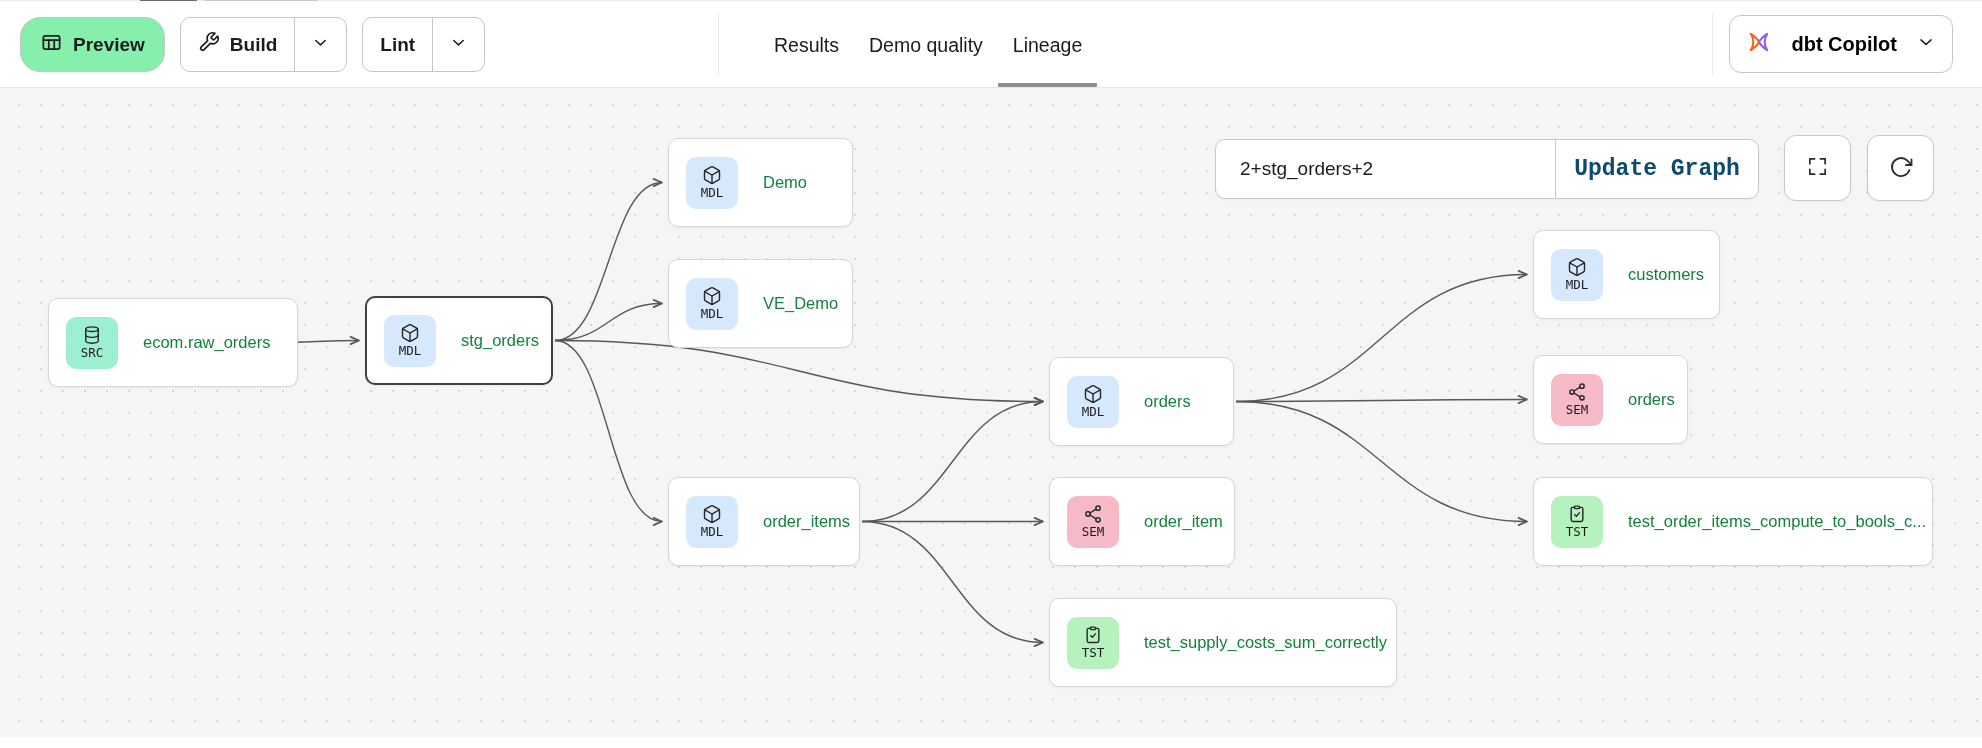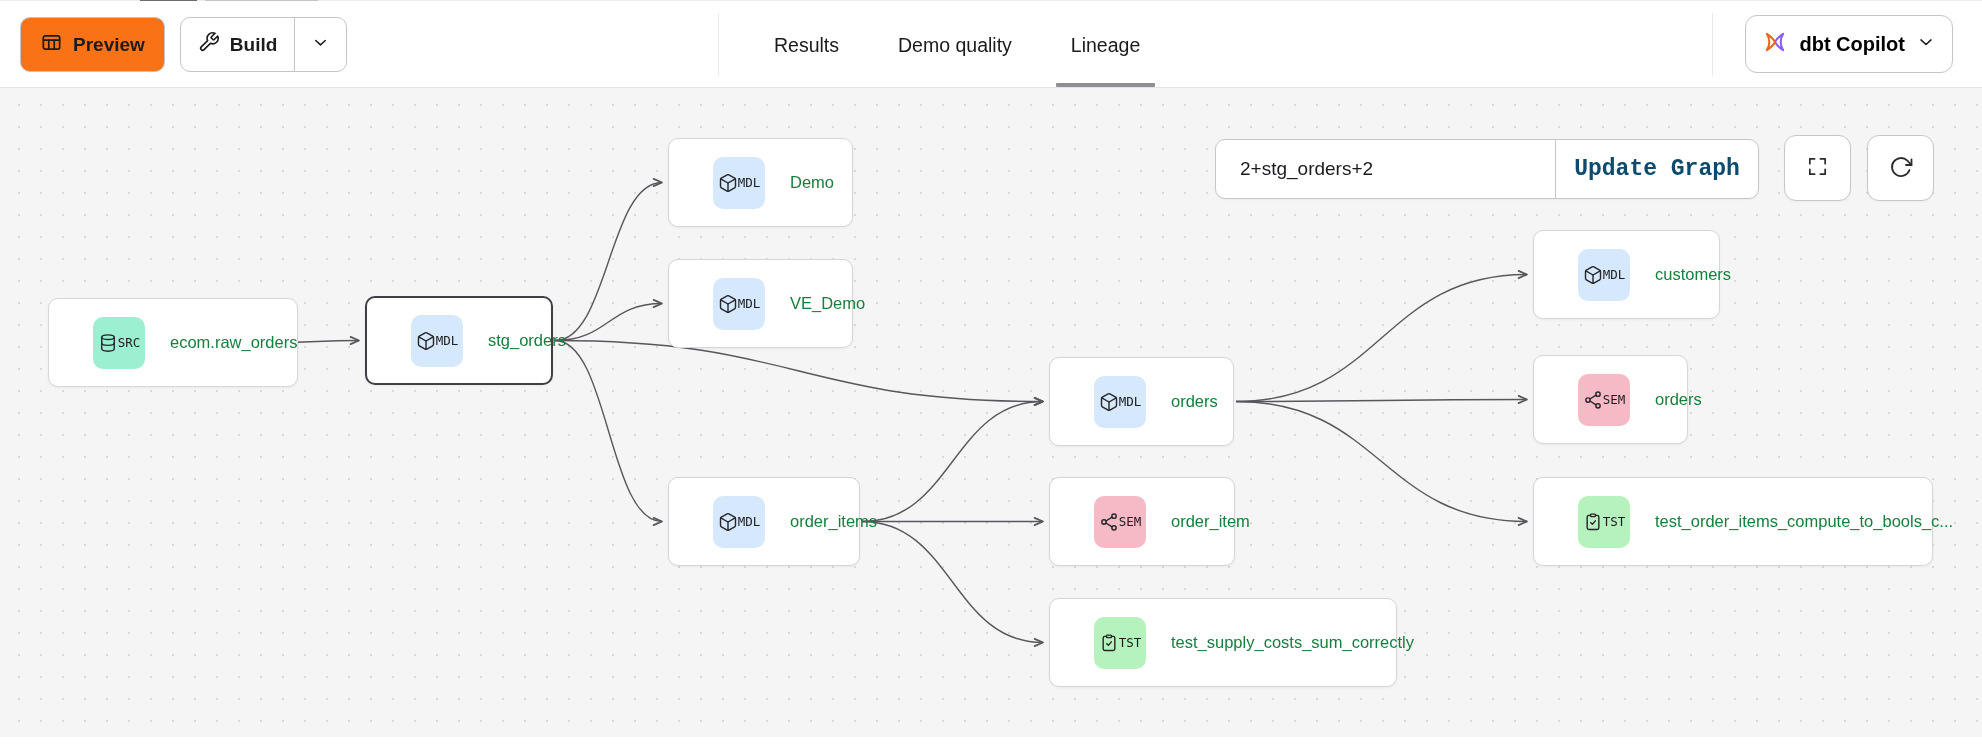--- a/index.html
+++ b/index.html
@@ -9,33 +9,33 @@
     font-family:"Liberation Sans", sans-serif;color:#1c1c1f;
   }
   
   .top-line{position:absolute;top:0;left:0;width:100%;height:1px;background:#ececee;}
   .top-mark-dark{position:absolute;top:0;left:140px;width:57px;height:2px;background:#6b6b70;}
   .top-mark-light{position:absolute;top:0;left:205px;width:113px;height:2px;background:#c6c6c9;}
   
   .header{position:absolute;top:1px;left:0;width:100%;height:87px;background:#fff;border-bottom:1px solid #e4e4e7;}
   .toolbar{position:absolute;left:20px;top:16px;height:55px;display:flex;gap:15px;align-items:stretch;}
   .btn{
-    display:flex;align-items:center;gap:10px;background:#f97316;border:1px solid #c4c4c9;border-radius:10px;
+    display:flex;align-items:center;gap:10px;background:#86efac;border:1px solid #c4c4c9;border-radius:20px;
     padding:0 19px;font-size:19px;font-weight:700;color:#1c1c1f;cursor:pointer;font-family:inherit;
   }
   .btn svg{flex:none;}
   .split{display:flex;align-items:stretch;border:1px solid #c4c4c9;border-radius:10px;background:#fff;overflow:hidden;}
   .split .main{display:flex;align-items:center;gap:10px;padding:0 17px;font-size:19px;font-weight:700;cursor:pointer;}
   .split .arrow{display:flex;align-items:center;justify-content:center;width:52px;border-left:1px solid #c4c4c9;cursor:pointer;}
   .vdiv{position:absolute;top:12px;width:1px;height:63px;background:#ebebee;}
-  .tabs{position:absolute;left:759px;top:1px;height:86px;display:flex;gap:29px;}
+  .tabs{position:absolute;left:759px;top:1px;height:86px;display:flex;}
   .tab{position:relative;display:flex;align-items:center;padding:0 15px;font-size:19.5px;color:#1b1b1f;cursor:pointer;}
   .tab.active::after{content:"";position:absolute;left:0;right:0;bottom:1px;height:4px;background:#8e8e93;border-radius:1px;}
   .copilot{
-    position:absolute;right:29px;top:14px;height:58px;display:flex;align-items:center;gap:11px;
+    position:absolute;right:29px;top:14px;height:58px;display:flex;align-items:center;gap:19px;
     background:#fff;border:1px solid #c4c4c9;border-radius:12px;padding:0 16px;font-size:20px;font-weight:700;cursor:pointer;font-family:inherit;
   }
   
   .canvas{
     position:absolute;top:88px;left:0;width:1982px;height:649px;
     background-color:#f5f5f6;
     background-image:radial-gradient(circle,#d9d9dc 1.3px,transparent 1.3px);
     background-size:22px 22px;background-position:8px 6px;
     overflow:hidden;
   }
@@ -43,21 +43,21 @@
   #edge-layer path.edge{fill:none;stroke:#57575c;stroke-width:1.4px;}
   
   .node{
     position:absolute;height:89px;background:#fff;border:1.5px solid #d6d6da;border-radius:10px;
     display:flex;align-items:center;gap:25px;padding:0 18px 0 17px;
     box-shadow:0 1px 3px rgba(0,0,0,.05);cursor:pointer;
   }
   .node.selected{border:2.2px solid #3f3f46;}
   .badge{
     flex:none;width:52px;height:52px;border-radius:10px;
-    display:flex;flex-direction:row;align-items:center;justify-content:center;margin-left:27px;
+    display:flex;flex-direction:column;align-items:center;justify-content:center;
   }
   .badge svg{display:none;width:20px;height:20px;}
   .badge-label{font-family:"DejaVu Sans Mono",monospace;font-size:12.5px;line-height:1.15;color:#1c1c1f;margin-top:1px;}
   .node-label{font-size:16.5px;color:#15803d;white-space:nowrap;}
   
   .selector-group{
     position:absolute;left:1207px;top:51px;width:544px;height:60px;background:#fff;
     border:1px solid #c6c6cb;border-radius:10px;display:flex;align-items:stretch;
     box-shadow:0 1px 2px rgba(0,0,0,.04);overflow:hidden;margin-left:8px;
   }
@@ -101,20 +101,32 @@
         <span>Preview</span>
       </button>
       <div class="split">
         <div class="main">
           <span>
             <svg width="22" height="22" viewBox="0 0 24 24" fill="none" stroke="#1c1c1f" stroke-width="1.8" stroke-linecap="round" stroke-linejoin="round">
                 <path d="M14.7 6.3a1 1 0 0 0 0 1.4l1.6 1.6a1 1 0 0 0 1.4 0l3.77-3.77a6 6 0 0 1-7.94 7.94l-6.91 6.91a2.12 2.12 0 0 1-3-3l6.91-6.91a6 6 0 0 1 7.94-7.94l-3.76 3.76z"></path>
               </svg>
           </span>
           <span>Build</span>
+        </div>
+        <div class="arrow">
+          <span>
+            <svg width="19" height="19" viewBox="0 0 24 24" fill="none" stroke="#1c1c1f" stroke-width="1.9" stroke-linecap="round" stroke-linejoin="round">
+                <polyline points="6 9.5 12 15 18 9.5"></polyline>
+              </svg>
+          </span>
+        </div>
+      </div>
+      <div class="split">
+        <div class="main">
+          <span>Lint</span>
         </div>
         <div class="arrow">
           <span>
             <svg width="19" height="19" viewBox="0 0 24 24" fill="none" stroke="#1c1c1f" stroke-width="1.9" stroke-linecap="round" stroke-linejoin="round">
                 <polyline points="6 9.5 12 15 18 9.5"></polyline>
               </svg>
           </span>
         </div>
       </div>
     </div>

